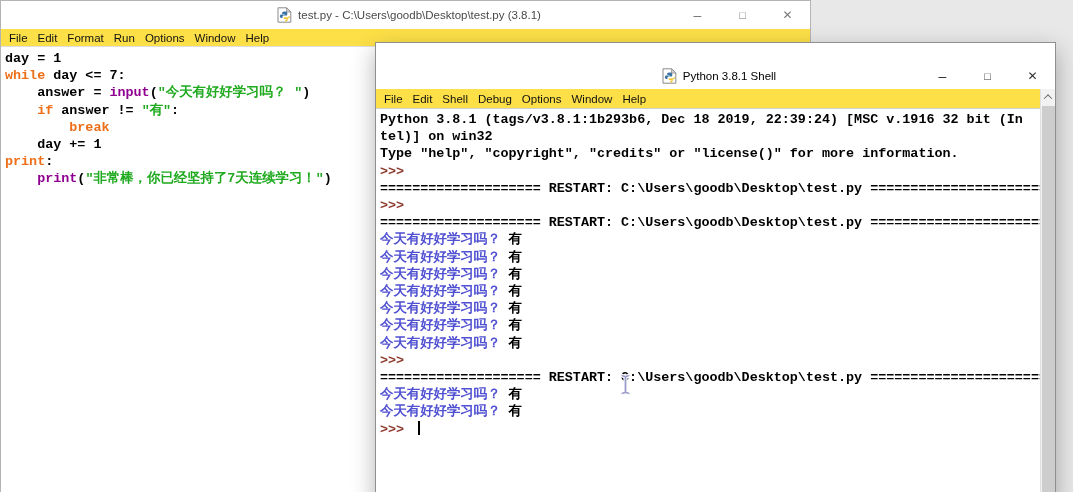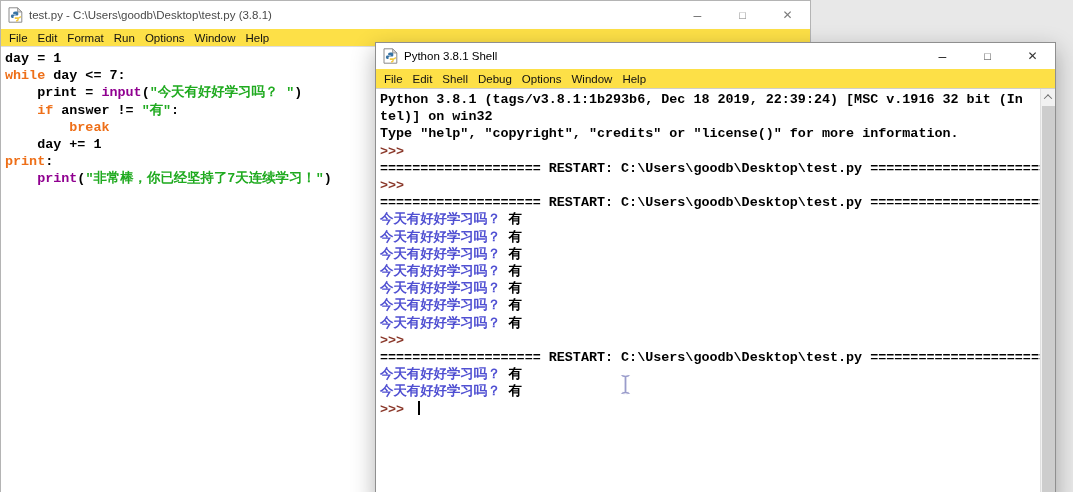--- a/index.html
+++ b/index.html
@@ -5,23 +5,23 @@
   * { box-sizing: border-box; margin: 0; padding: 0; }
   html, body { width: 1073px; height: 492px; overflow: hidden; }
   body { font-family: "Liberation Sans", sans-serif; }
   .desktop { position: absolute; inset: 0; width: 1073px; height: 492px; background: var(--desktop_bg, #e8e8e8); }
 
   .window { position: absolute; background: #fff; border: 1px solid #aaaaaa; }
   .window.editor { left: 0; top: 0; width: 811px; height: 500px; border-color: #b4b4b4; }
   .window.shell  { left: 375px; top: 42px; width: 681px; height: 462px; border-color: #8f8f8f;
                    box-shadow: 0 8px 22px rgba(0,0,0,.30); z-index: 5; }
 
-  .titlebar { display: flex; align-items: center; background: var(--titlebar_bg, #fff); position: relative; }
+  .titlebar { display: flex; align-items: center; background: var(--titlebar_bg, #fff); position: relative; justify-content: center; }
   .editor .titlebar { height: 28px; }
-  .shell  .titlebar { height: 26px; }
+  .shell  .titlebar { height: 26px; margin-top: 20px; }
   .app-icon { display: inline-flex; margin: 0 6px 0 7px; }
   .title { font-size: 11.5px; color: #4a4a4a; white-space: nowrap; }
   .shell .title { color: #000; }
   .controls { position: absolute; right: 0; top: 0; height: 100%; display: flex; }
   .ctrl { width: 45px; height: 100%; display: flex; align-items: center; justify-content: center;
           font-size: 12px; color: #7a7a7a; cursor: default; }
   .shell .ctrl { color: #333; }
   .ctrl.min { font-size: 14px; }
   .ctrl.max { font-size: 11px; }
 
@@ -83,21 +83,21 @@
         <span class="menu-item">Edit</span>
         <span class="menu-item">Format</span>
         <span class="menu-item">Run</span>
         <span class="menu-item">Options</span>
         <span class="menu-item">Window</span>
         <span class="menu-item">Help</span>
       </nav>
     <div class="content">
         <div class="line"><span class="seg-plain">day = 1</span></div>
         <div class="line"><span class="seg-kw">while</span><span class="seg-plain"> day &lt;= 7:</span></div>
-        <div class="line"><span class="seg-plain">    print = </span><span class="seg-builtin">input</span><span class="seg-plain">(</span><span class="seg-str">"今天有好好学习吗？ "</span><span class="seg-plain">)</span></div>
+        <div class="line"><span class="seg-plain">    answer = </span><span class="seg-builtin">input</span><span class="seg-plain">(</span><span class="seg-str">"今天有好好学习吗？ "</span><span class="seg-plain">)</span></div>
         <div class="line"><span class="seg-plain">    </span><span class="seg-kw">if</span><span class="seg-plain"> answer != </span><span class="seg-str">"有"</span><span class="seg-plain">:</span></div>
         <div class="line"><span class="seg-plain">        </span><span class="seg-kw">break</span></div>
         <div class="line"><span class="seg-plain">    day += 1</span></div>
         <div class="line"><span class="seg-kw">print</span><span class="seg-plain">:</span></div>
         <div class="line"><span class="seg-plain">    </span><span class="seg-builtin">print</span><span class="seg-plain">(</span><span class="seg-str">"非常棒，你已经坚持了7天连续学习！"</span><span class="seg-plain">)</span></div>
       </div>
   </section>
 
   <section class="window shell">
     <div class="titlebar">

